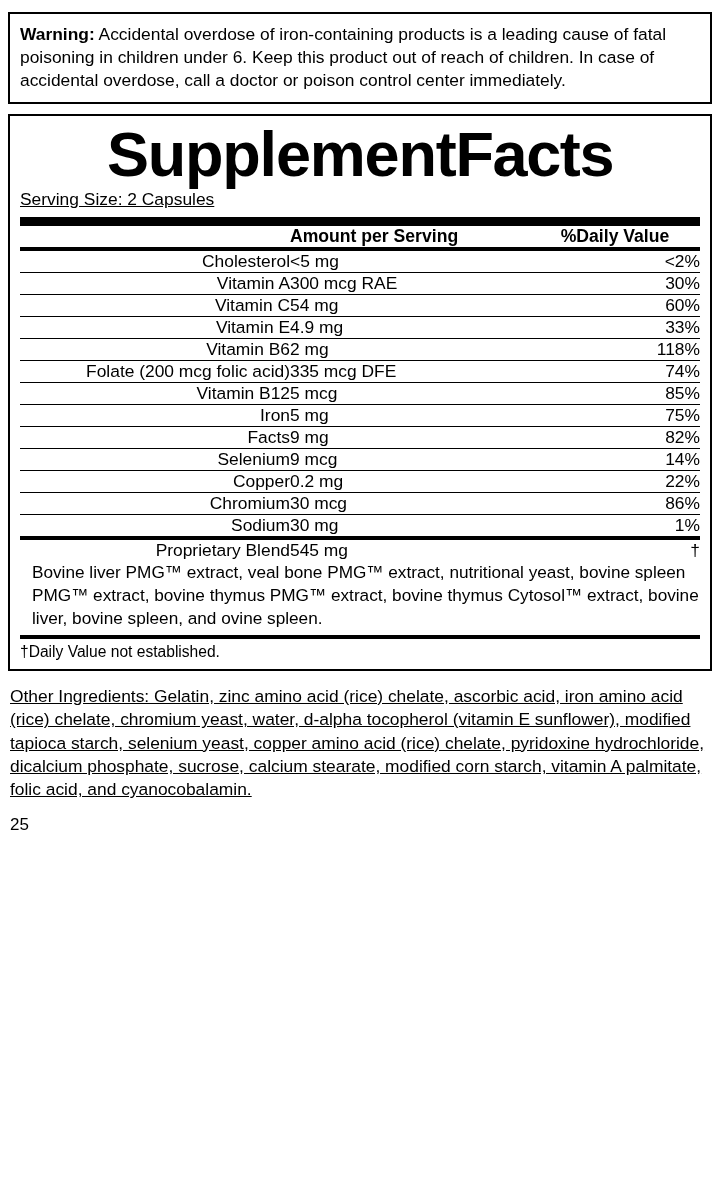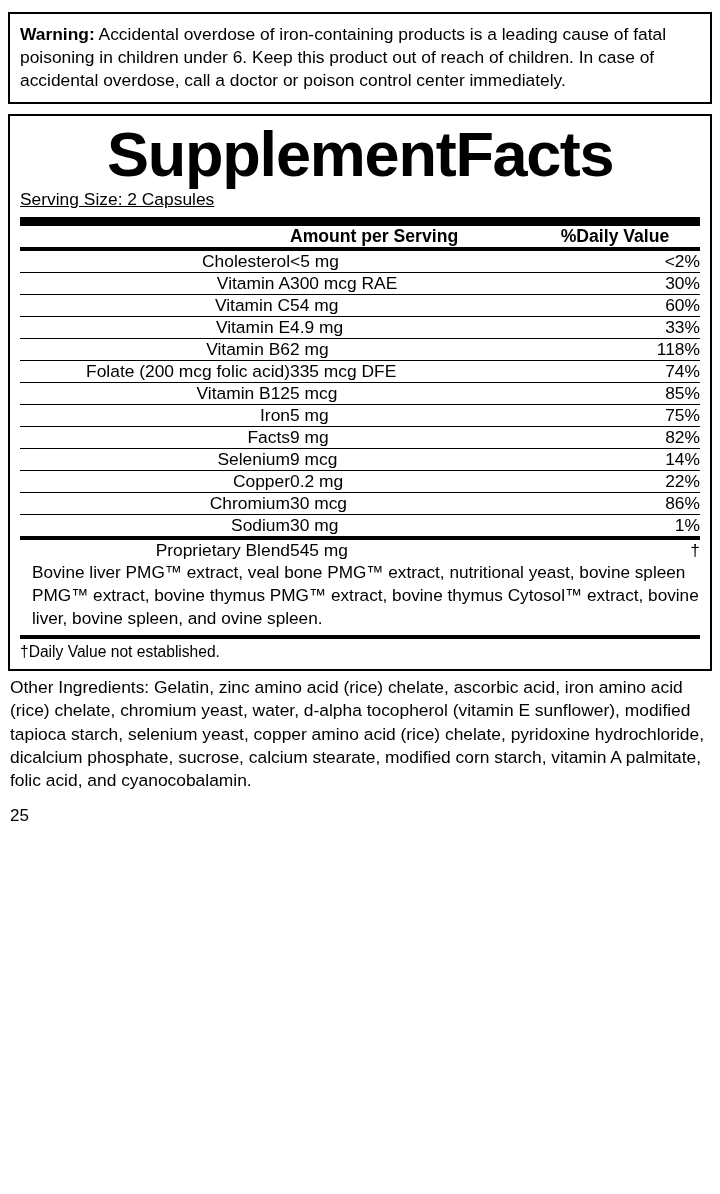--- a/index.html
+++ b/index.html
@@ -115,21 +115,22 @@
   }
   .dv-note {
     font-size: 15.6px;
     padding: 4px 0 2px 0;
   }
 
   
   .other-ing {
     font-size: 17.4px;
     line-height: 1.34;
-    margin: 5px 2px 0 2px;
+    margin: 14px 2px 0 2px;
+    text-decoration: underline;
   }
 
   .page-num {
     font-size: 17px;
     margin: 13px 0 0 2px;
   }
 </style>
 </head>
 <body>
 

